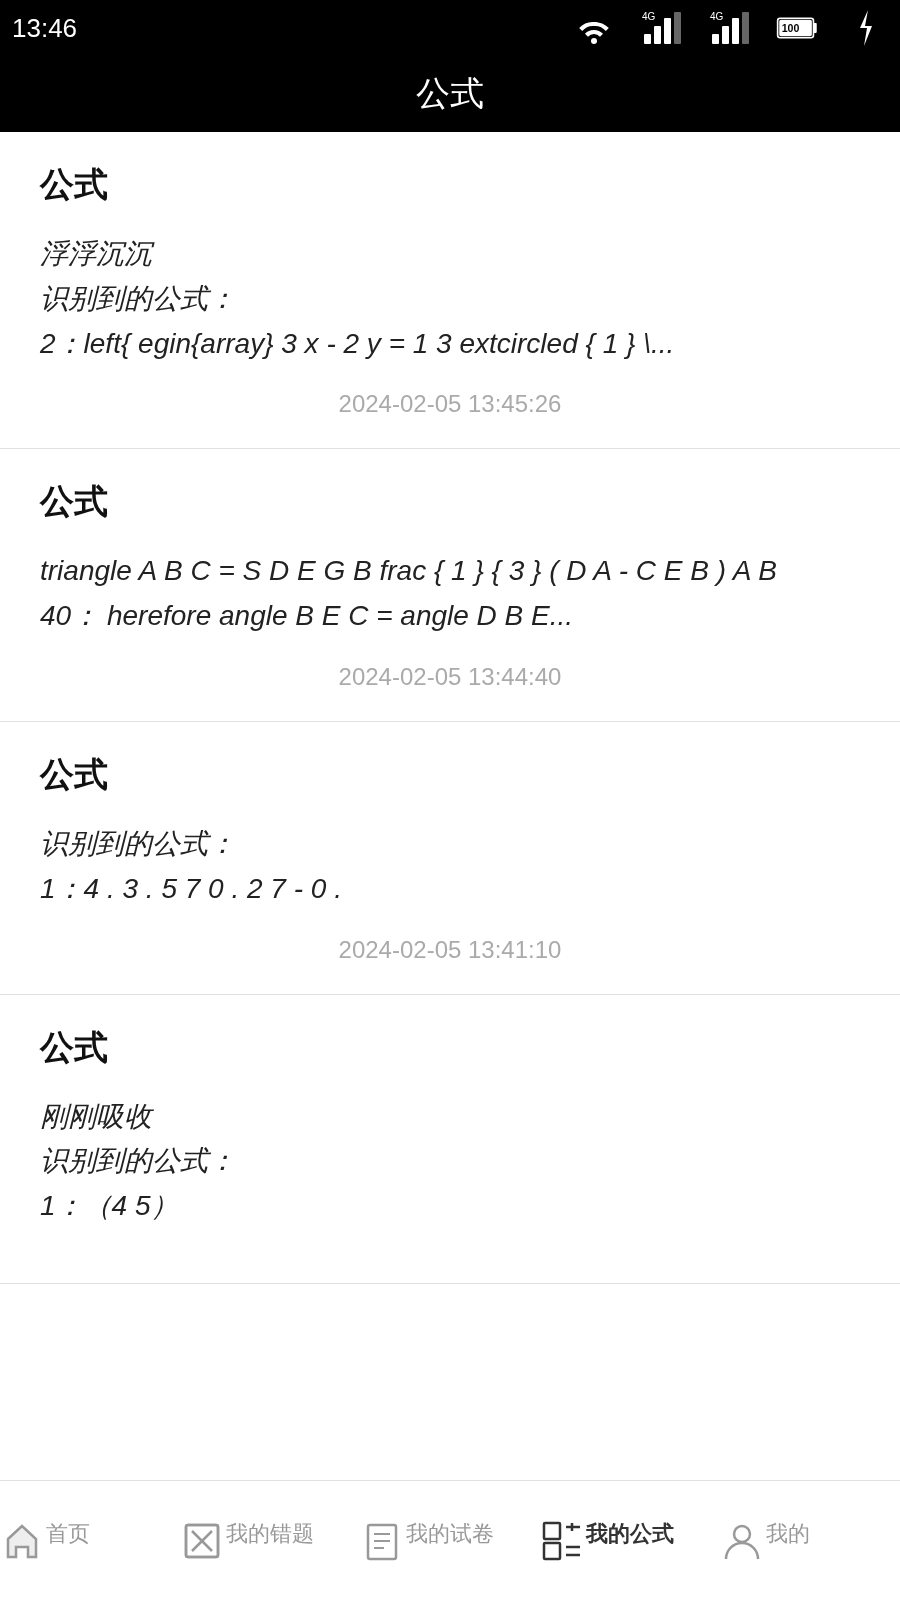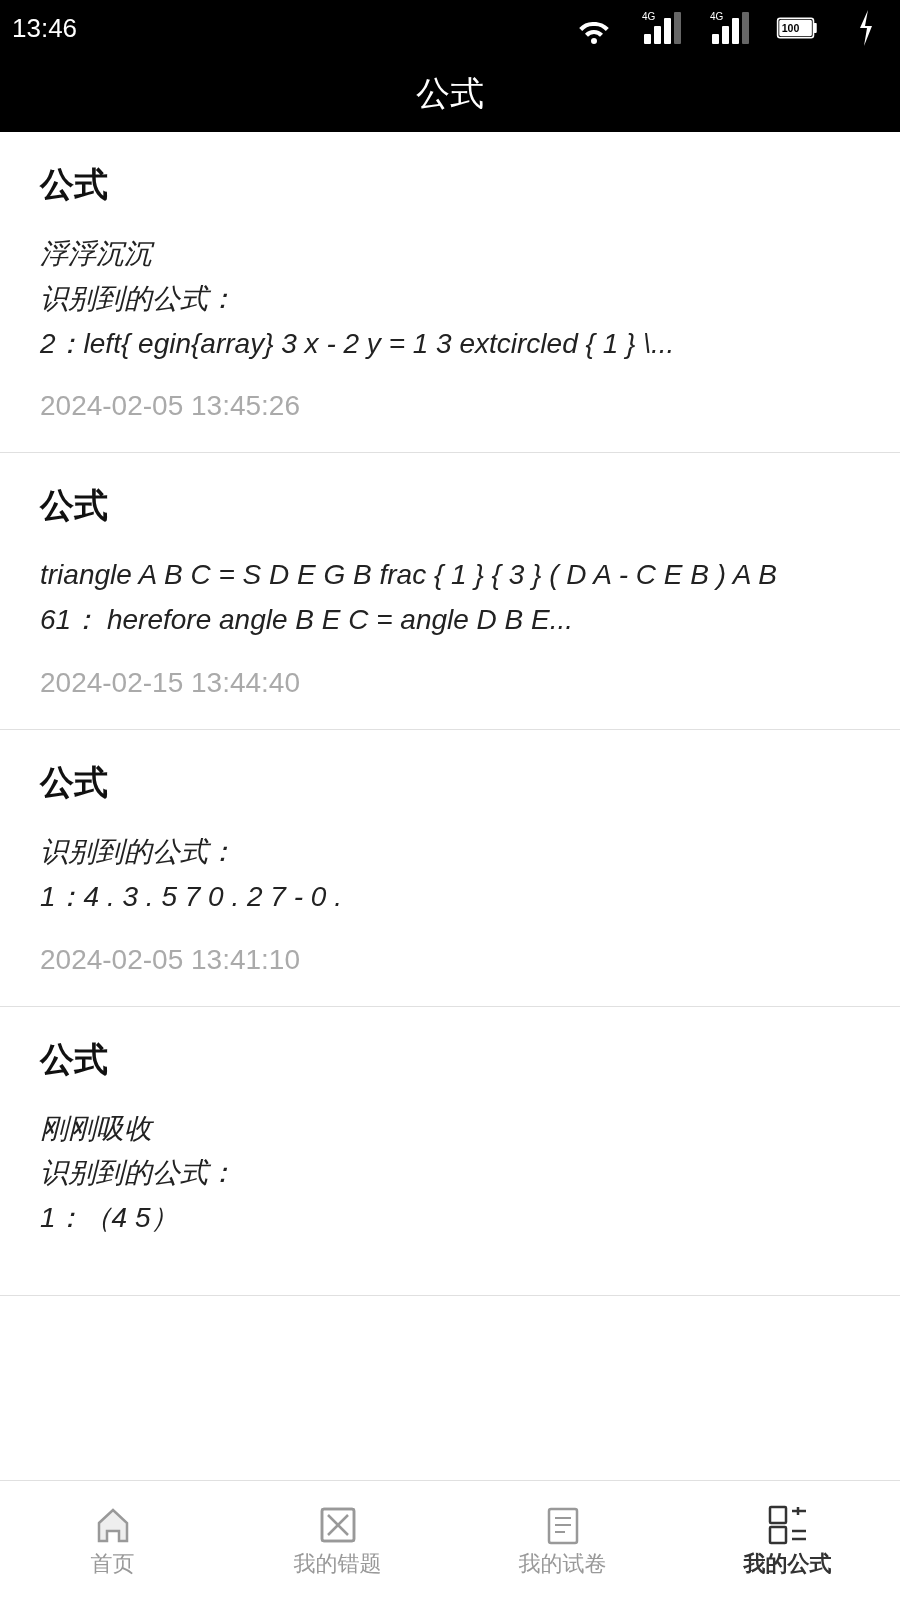--- a/index.html
+++ b/index.html
@@ -68,42 +68,41 @@
       font-size: 28px;
       color: #222;
       line-height: 1.6;
       margin-bottom: 24px;
       font-style: italic;
     }
     .formula-card-body .line {
       display: block;
     }
     .formula-card-time {
-      text-align: left;
-      font-size: 28px;
+      text-align: center;
+      font-size: 24px;
       color: #aaa;
     }
 
     
     .bottom-nav {
       position: fixed;
       bottom: 0;
       left: 0;
       width: 900px;
       height: 120px;
       background: #fff;
       border-top: 1px solid #e0e0e0;
       display: flex;
       align-items: center;
       justify-content: space-around;
     }
     .nav-item {
       display: flex;
-      flex-direction: column;
-      align-items: center;
+      align-items: flex-start;
       gap: 2px;
       flex: 1;
       cursor: pointer;
     }
     .nav-item-label {
       font-size: 22px;
       color: #999;
     }
     .nav-item-label.active {
       color: #333;
@@ -168,23 +167,23 @@
       <span class="line">识别到的公式：</span>
       <span class="line">2：left{  egin{array} 3 x - 2 y = 1 3  extcircled { 1 } \...</span>
     </div>
     <div class="formula-card-time">2024-02-05 13:45:26</div>
   </div>
 
   <div class="formula-card">
     <div class="formula-card-title">公式</div>
     <div class="formula-card-body">
       <span class="line">triangle A B C = S D E G B frac { 1 } { 3 } ( D A - C E B ) A B</span>
-      <span class="line">61： herefore angle B E C = angle D B E...</span>
-    </div>
-    <div class="formula-card-time">2024-02-15 13:44:40</div>
+      <span class="line">40： herefore angle B E C = angle D B E...</span>
+    </div>
+    <div class="formula-card-time">2024-02-05 13:44:40</div>
   </div>
 
   <div class="formula-card">
     <div class="formula-card-title">公式</div>
     <div class="formula-card-body">
       <span class="line">识别到的公式：</span>
       <span class="line">1：4 . 3 . 5 7  0 . 2 7 - 0 .</span>
     </div>
     <div class="formula-card-time">2024-02-05 13:41:10</div>
   </div>
@@ -235,14 +234,21 @@
       <rect x="4" y="4" width="16" height="16" rx="1" stroke="#333" stroke-width="2.5" fill="none"></rect>
       <line x1="26" y1="8" x2="40" y2="8" stroke="#333" stroke-width="2.5"></line>
       <line x1="32" y1="4" x2="32" y2="12" stroke="#333" stroke-width="2.5"></line>
       <rect x="4" y="24" width="16" height="16" rx="1" stroke="#333" stroke-width="2.5" fill="none"></rect>
       <line x1="26" y1="28" x2="40" y2="28" stroke="#333" stroke-width="2.5"></line>
       <line x1="26" y1="36" x2="40" y2="36" stroke="#333" stroke-width="2.5"></line>
     </svg>
     <span class="nav-item-label active">我的公式</span>
   </div>
 
+  <div class="nav-item">
+    <svg class="icon-svg" viewBox="0 0 44 44" fill="none">
+      <circle cx="22" cy="15" r="8" stroke="#999" stroke-width="2.5" fill="none"></circle>
+      <path d="M6 40c0-8.8 7.2-16 16-16s16 7.2 16 16" stroke="#999" stroke-width="2.5" fill="none"></path>
+    </svg>
+    <span class="nav-item-label">我的</span>
+  </div>
 
 </div>
 
 </body></html>

